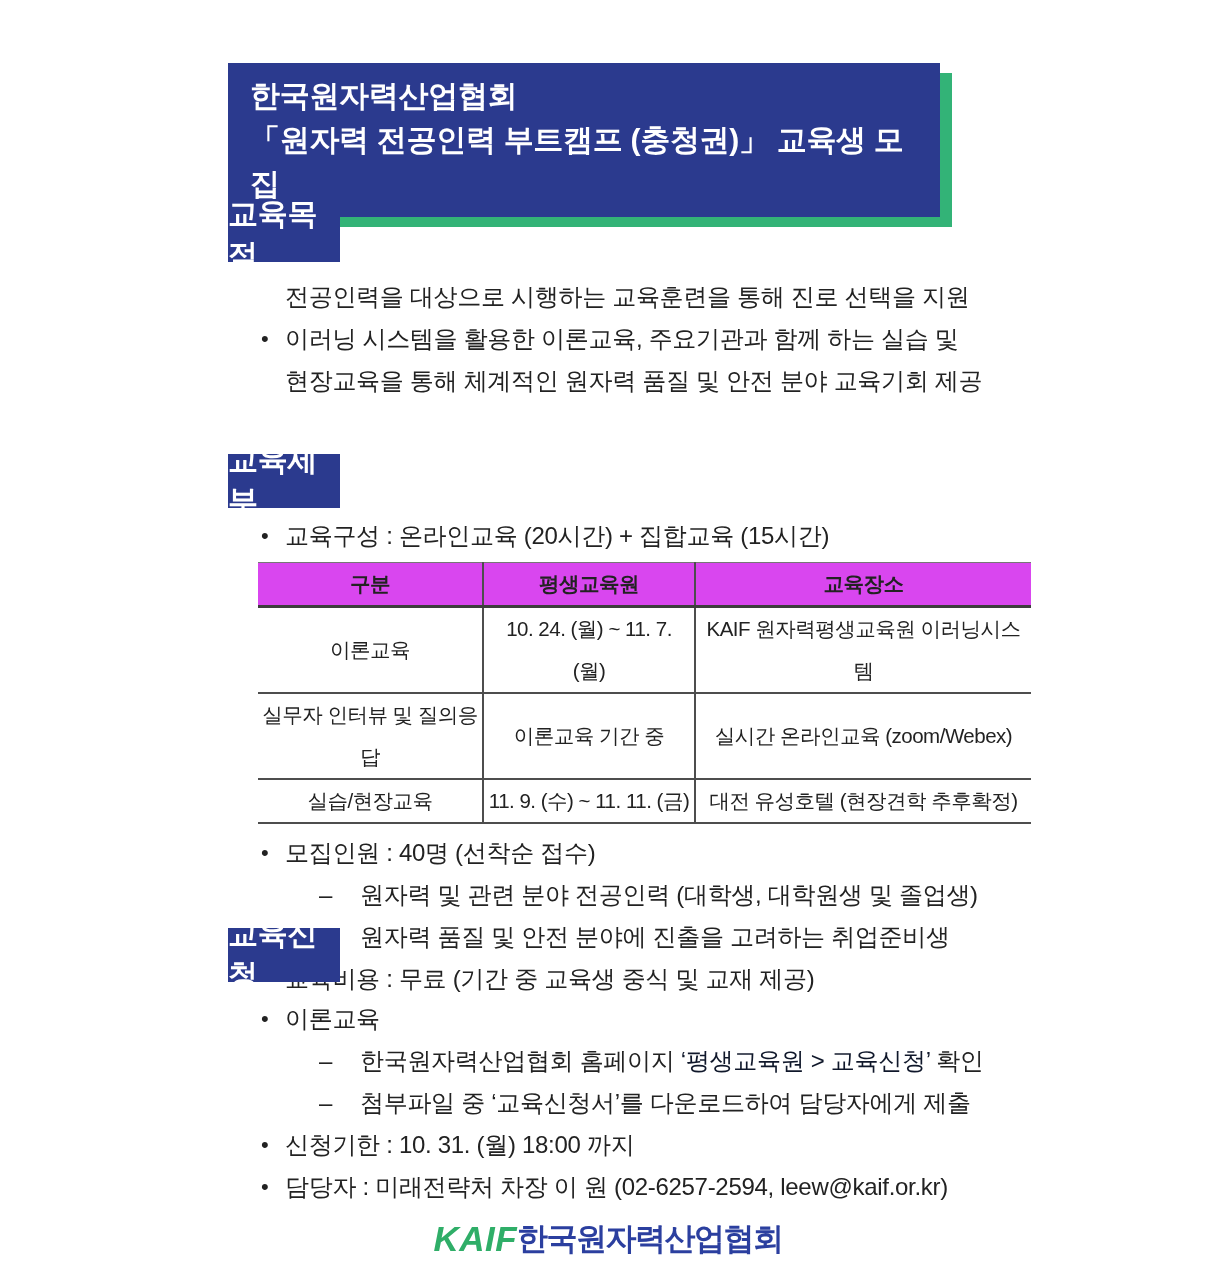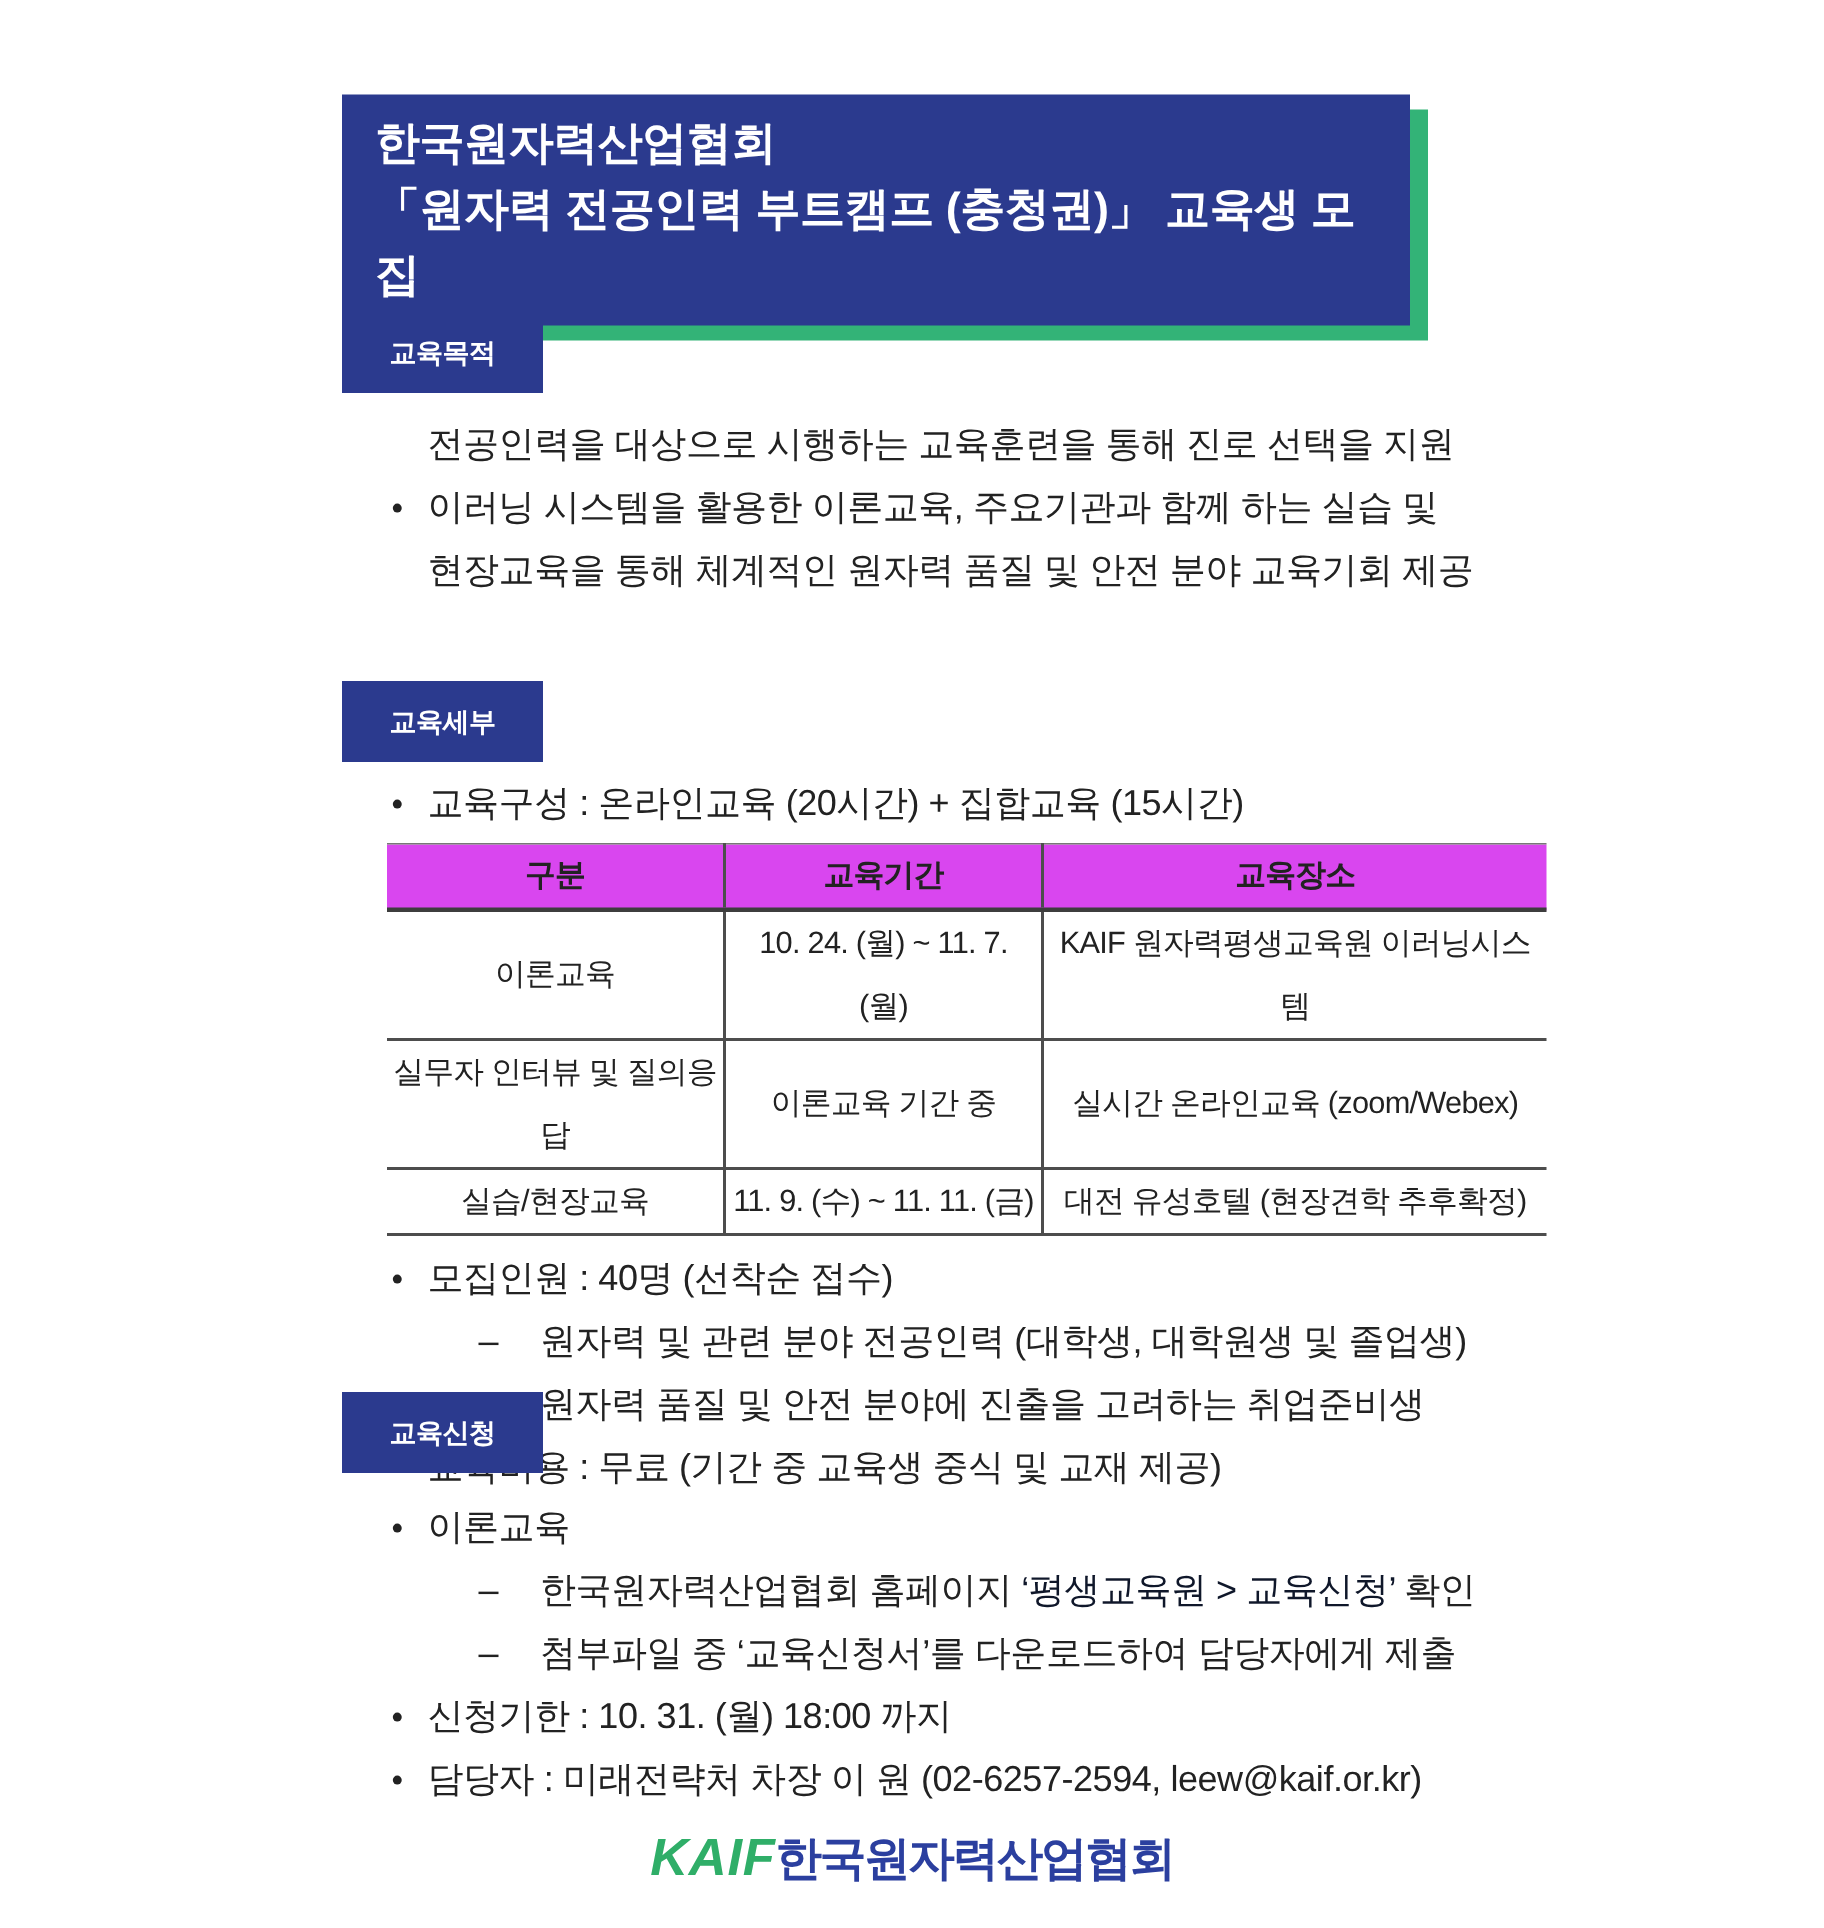--- a/index.html
+++ b/index.html
@@ -13,22 +13,22 @@
   
   .header-banner {
     position:absolute; left:228px; top:63px; width:712px; min-height:110px;
     background:#2b3a8e; color:#ffffff; font-weight:bold;
     font-size:30px; line-height:44px; padding:11px 18px 11px 22px;
     box-shadow:12px 10px 0 0 #33b377;
   }
 
   
   .section-label {
-    position:absolute; left:228px; width:134px; height:54px;
-    background:#2b3a8e; color:#ffffff; font-weight:bold; font-size:18px;
+    position:absolute; left:228px; width:112px; height:54px;
+    background:#2b3a8e; color:#ffffff; font-weight:bold; font-size:30px;
     display:flex; align-items:center; justify-content:center;
   }
   .label-purpose { top:208px; }
   .label-detail  { top:454px; }
   .label-apply   { top:928px; }
 
   
   .content { position:absolute; left:255px; width:740px; font-size:24px; line-height:42px; color:#222; }
   .purpose-content { top:276px; }
   .detail-content  { top:515px; }
@@ -86,21 +86,21 @@
   </div>
 
   <div class="section-label label-detail">교육세부</div>
   <div class="content detail-content">
     <div class="bullet">교육구성 : 온라인교육 (20시간) + 집합교육 (15시간)</div>
 
     <table class="edu-table">
       <thead>
         <tr>
           <th class="col-1">구분</th>
-          <th class="col-2">교육기간</th>
+          <th class="col-2">평생교육원</th>
           <th class="col-3">교육장소</th>
         </tr>
       </thead>
       <tbody>
         <tr>
           <td>이론교육</td>
           <td>10. 24. (월) ~ 11. 7. (월)</td>
           <td>KAIF 원자력평생교육원 이러닝시스템</td>
         </tr>
         <tr>

